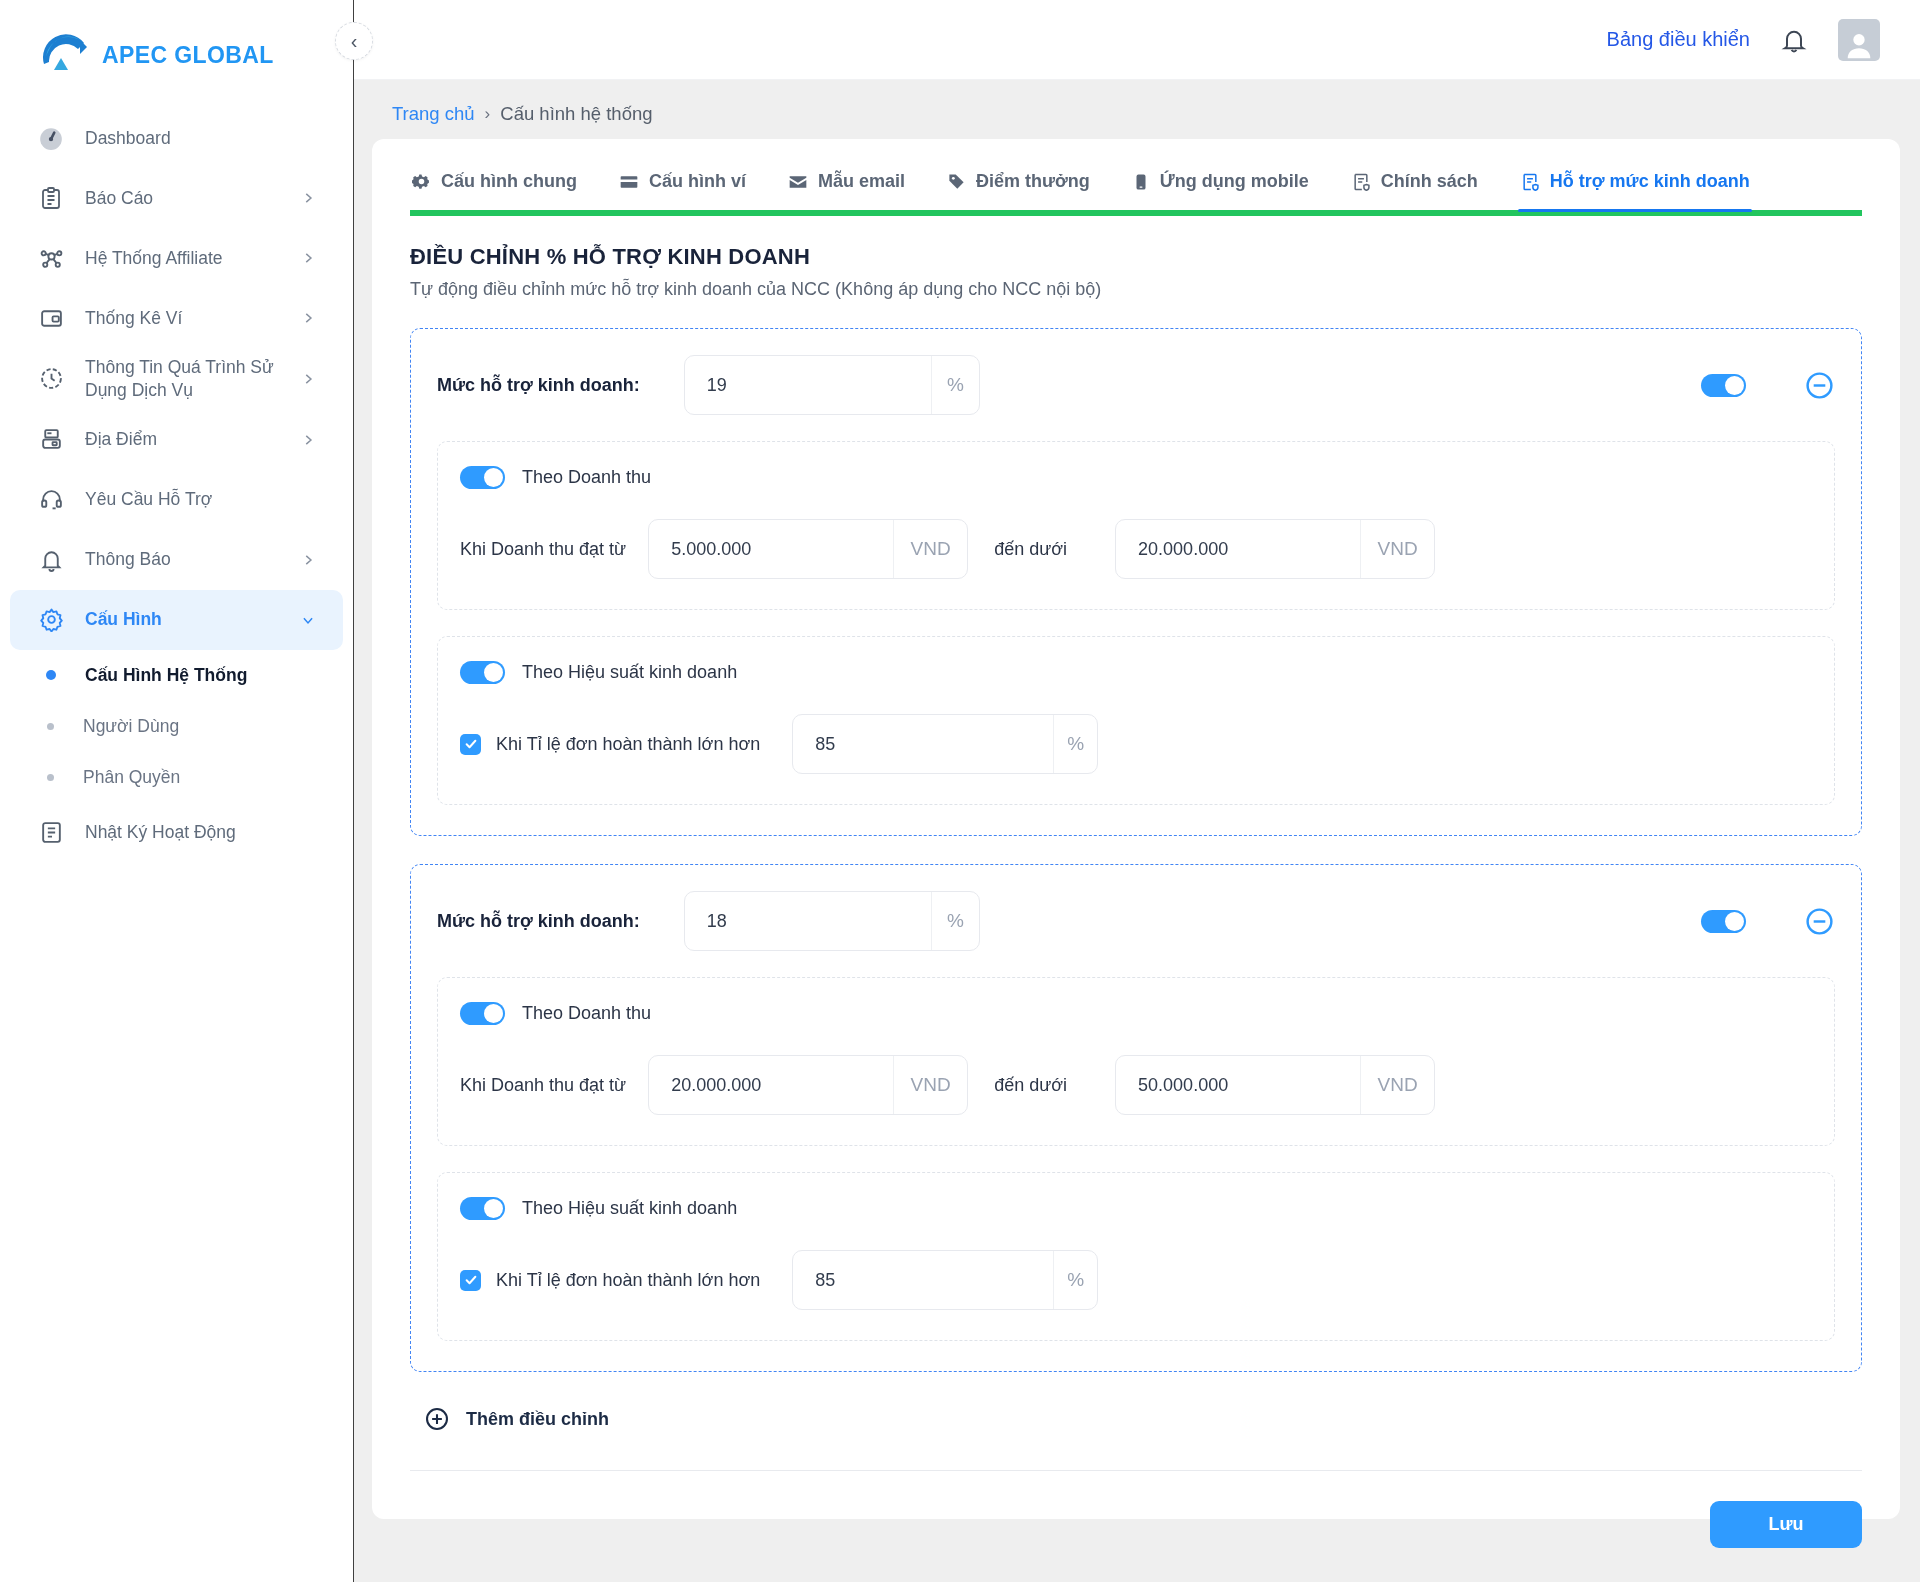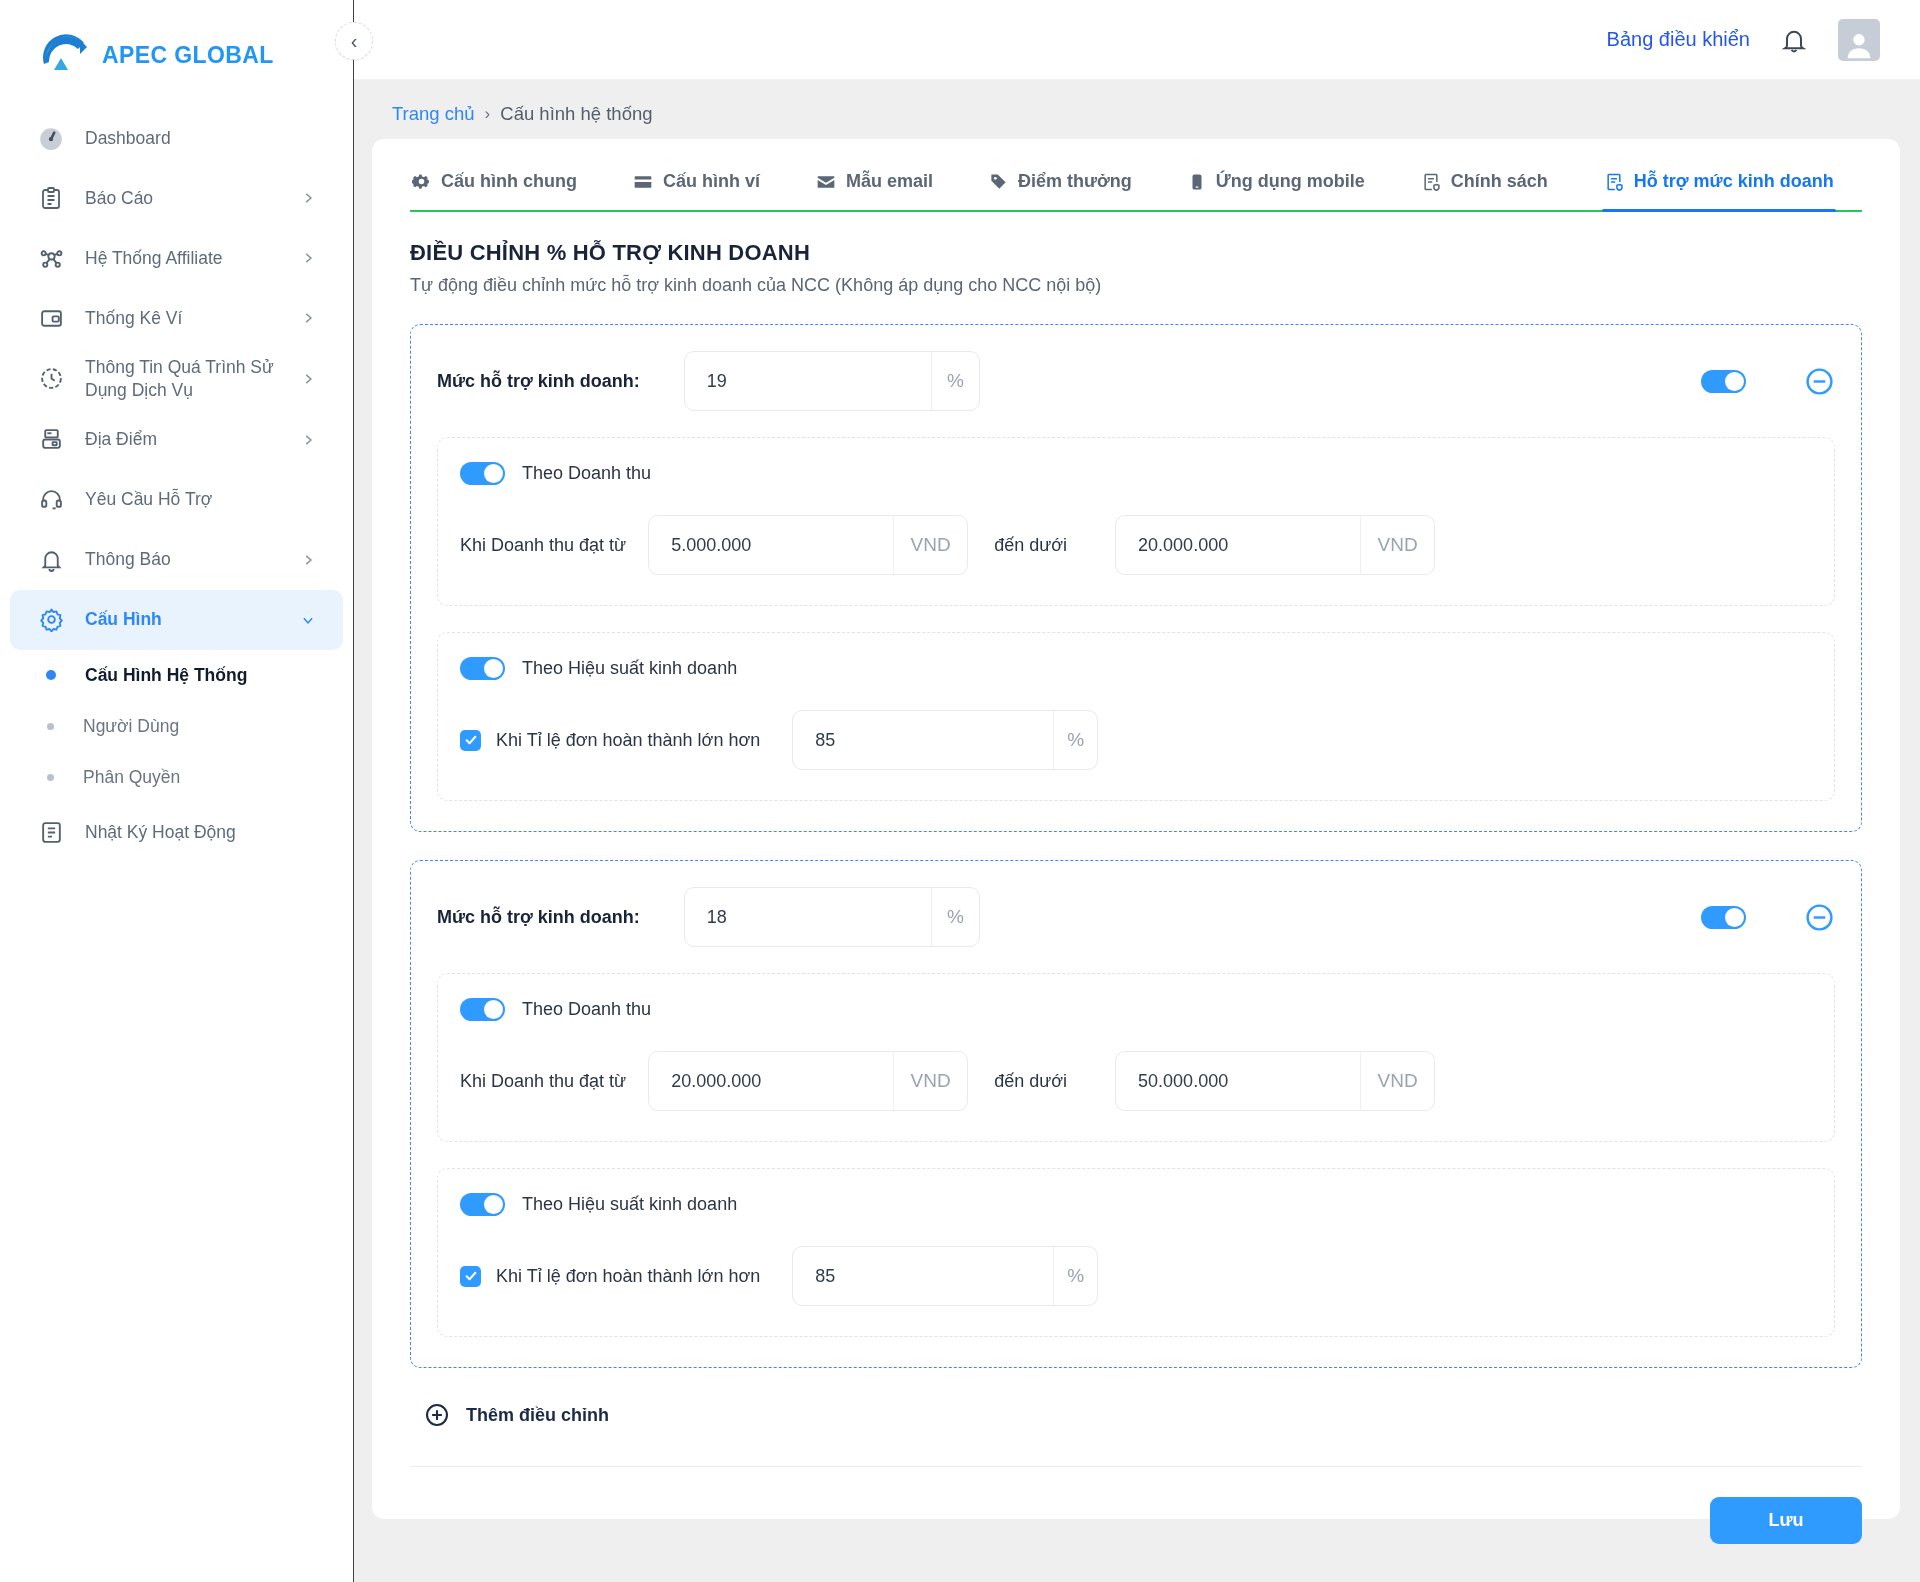--- a/index.html
+++ b/index.html
@@ -50,21 +50,21 @@
 
   .breadcrumb { padding:23px 0 14px 38px; font-size:18.5px; display:flex; gap:10px; align-items:center;}
   .breadcrumb .bc-home { color:#2e87f5; cursor:pointer; }
   .breadcrumb .bc-sep { color:#6b7280; font-size:17px; }
   .breadcrumb .bc-cur { color:#555e6b; }
 
   .card { background:#fff; border-radius:12px; margin:0 20px 0 18px; padding:26px 38px 48px 38px;
     height:1380px; }
 
   
-  .tabs { display:flex; gap:52px; border-bottom:2px solid #22c55e; }
+  .tabs { display:flex; gap:38px; border-bottom:6px solid #22c55e; }
   .tab { display:flex; align-items:center; gap:10px; padding:6px 2px 18px 2px;
     color:#5b6676; font-size:18px; font-weight:600; cursor:pointer; position:relative; }
   .tab .ticon { display:flex; color:#5b6676; }
   .tab.active { color:#1677f0;align-items:flex-end; }
   .tab.active .ticon { color:#1677f0; }
   .tab.active::after { content:""; position:absolute; left:0; right:0; bottom:-2px;
     height:3px; background:#1677f0; border-radius:2px; }
 
   .page-title { margin-top:28px; font-size:22px; font-weight:700; color:#19233a;
     letter-spacing:.2px; }

